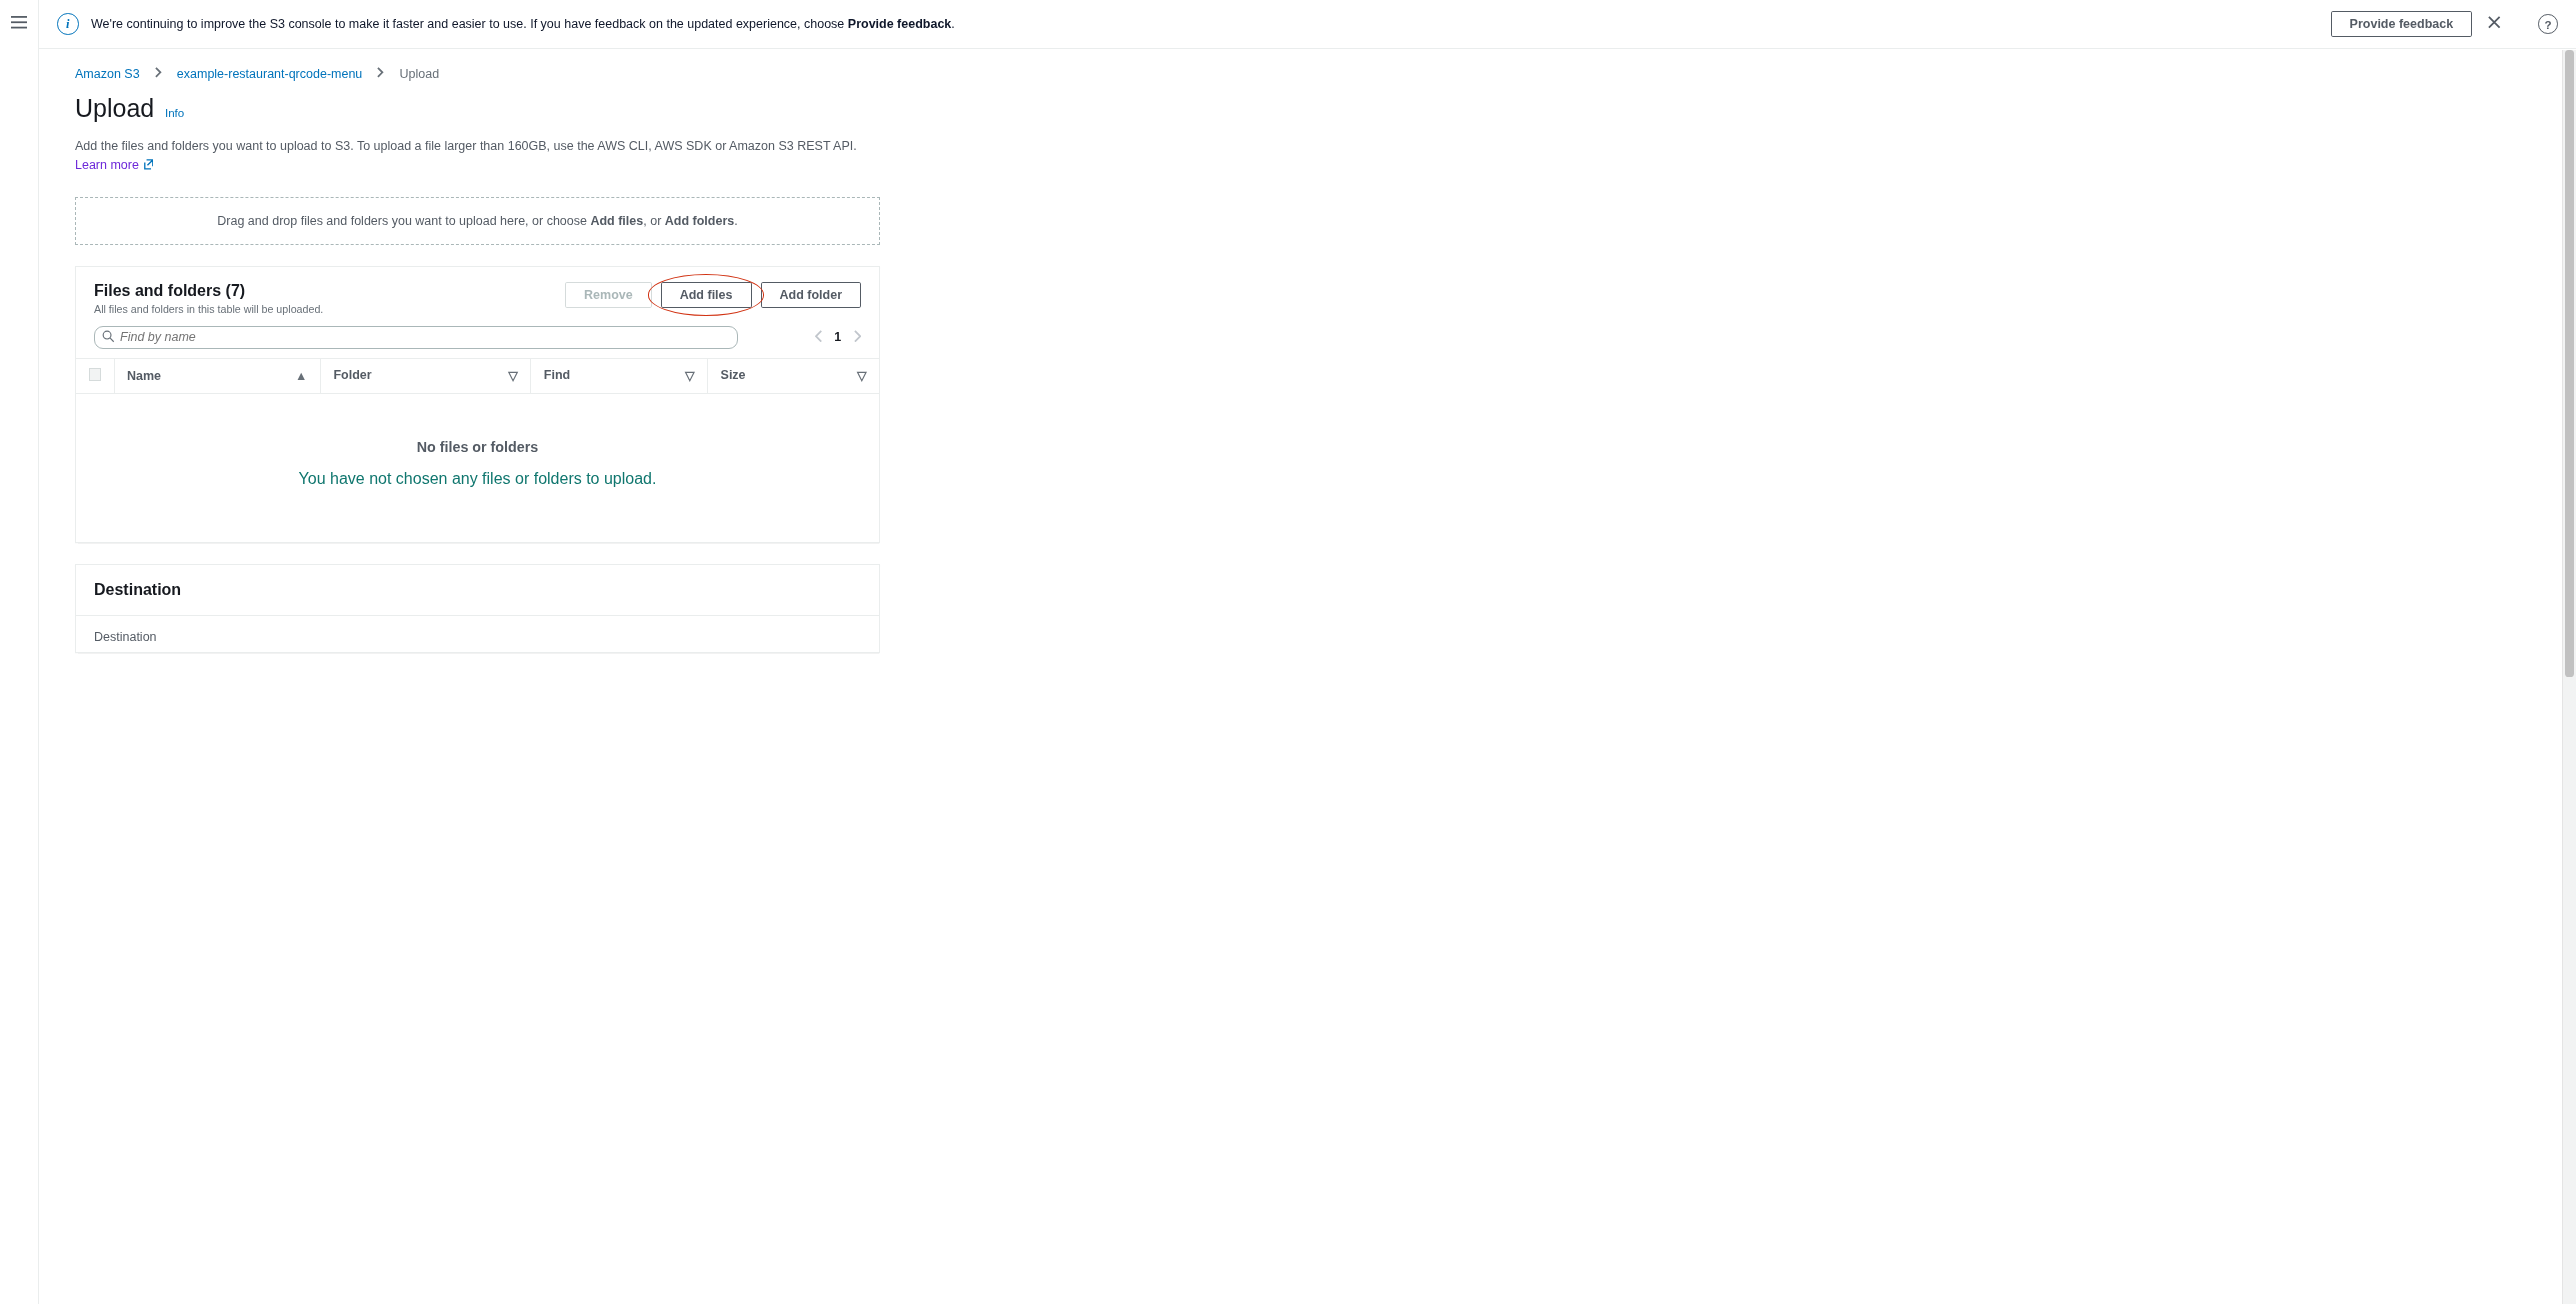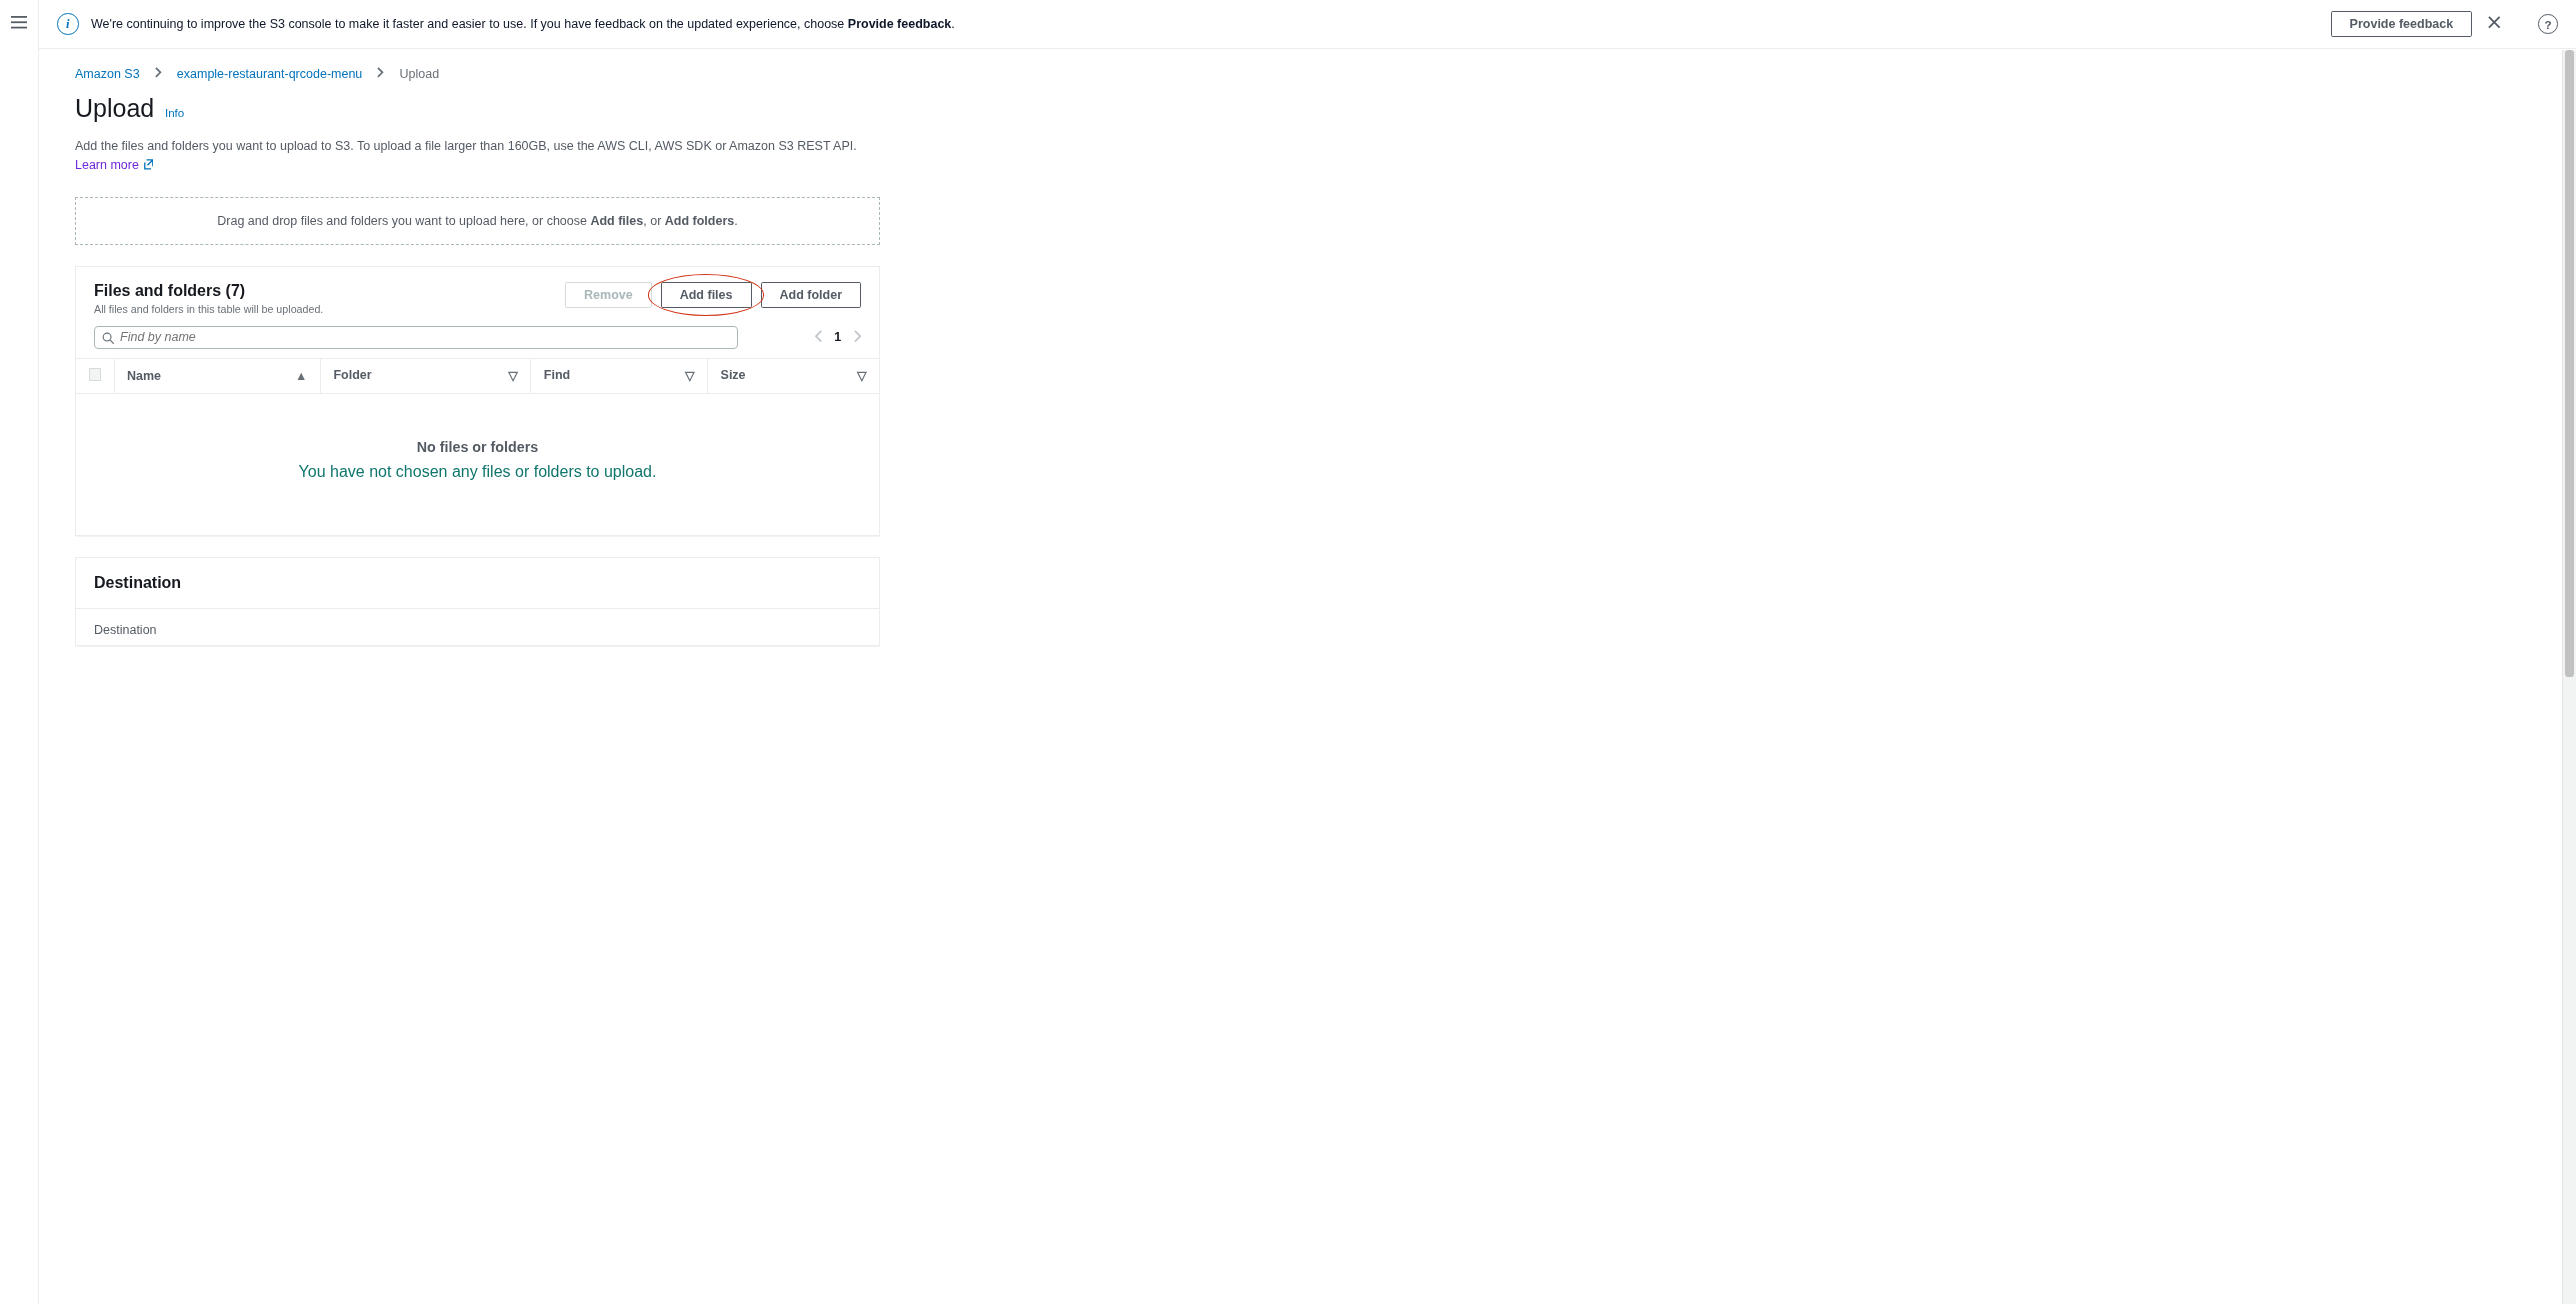--- a/index.html
+++ b/index.html
@@ -250,23 +250,23 @@
     .search-row {
       padding: 0 18px 9px;
       display: flex;
       align-items: center;
       gap: 10.7px;
     }
     .search-box {
       flex: 1;
       max-width: 644px;
       display: flex;
-      align-items: flex-end;
+      align-items: flex-start;
       border: 0.9px solid #aab7b8;
-      border-radius: 4px;
+      border-radius: 9px;
       padding: 3.6px 7.2px;
     }
     .search-box svg {
       width: 12.5px;
       height: 12.5px;
       margin-right: 5.4px;
     }
     .search-box input {
       border: none;
       outline: none;
@@ -331,21 +331,21 @@
       background: #f2f3f3;
     }
     .empty-state {
       padding: 45px 18px 54px;
       text-align: center;
     }
     .empty-title {
       font-size: 14.3px;
       font-weight: 700;
       color: #545b64;
-      margin-bottom: 8px;
+      margin-bottom: 15px;
     }
     .empty-sub {
       font-size: 16px;
       color: #0f766e;
     }
     .destination-panel .panel-header {
       padding: 16px 18px;
       border-bottom: 0.9px solid #eaeded;
     }
     .dest-body {

